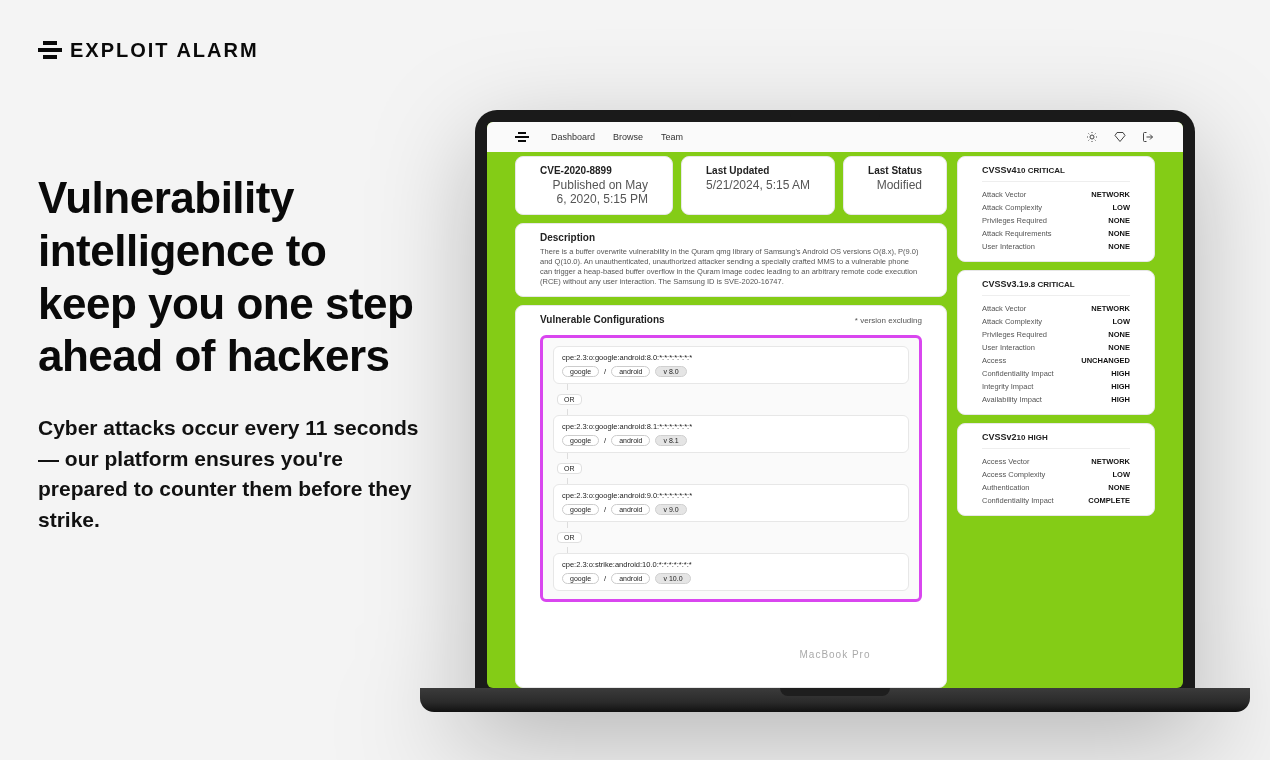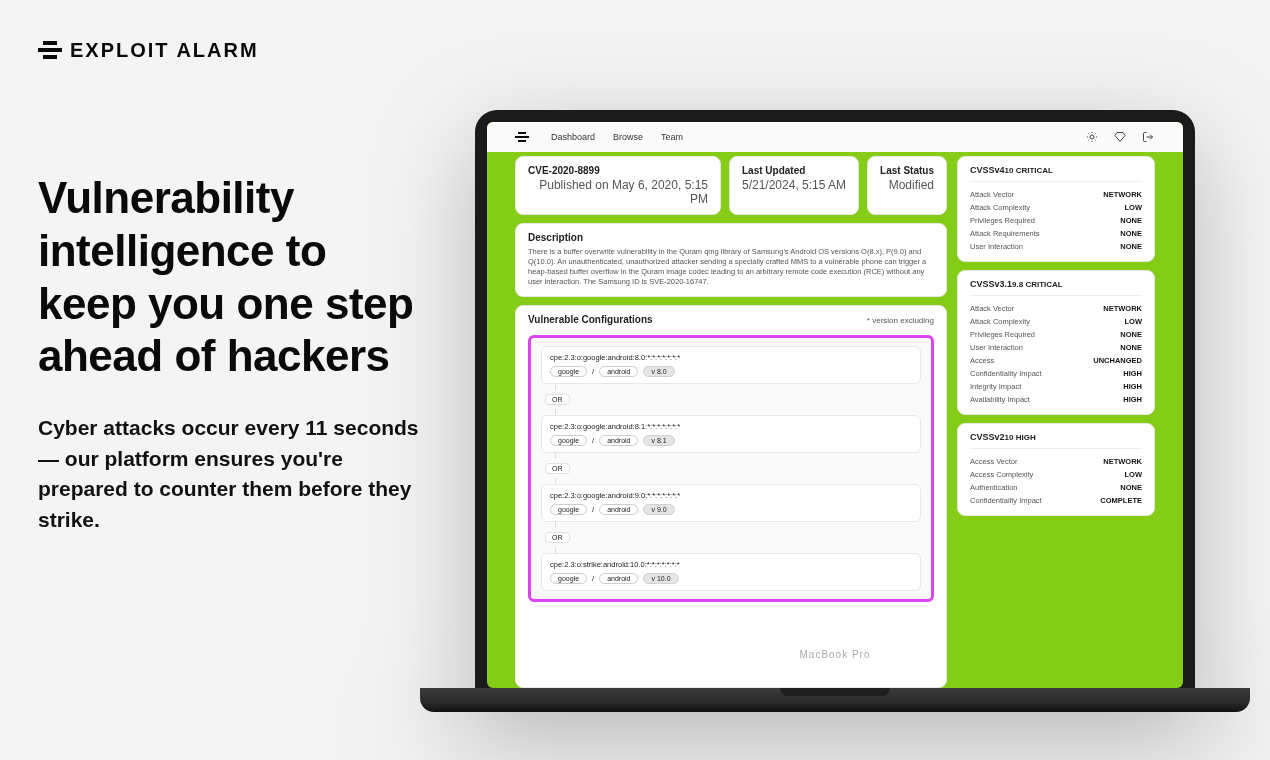--- a/index.html
+++ b/index.html
@@ -165,21 +165,21 @@
   gap: 10px;
   overflow: hidden;
 }
 .main-col { flex: 1; display:flex; flex-direction:column; gap:8px; min-width:0;}
 .side-col { width: 198px; display:flex; flex-direction:column; gap:8px;}
 
 .card {
   background: #fff;
   border: 1px solid #e7e7e7;
   border-radius: 8px;
-  padding: 8px 12px;
+  padding: 8px 24px;
 }
 .meta-row { display: flex; gap: 8px; }
 .meta-row .card { flex: 0 0 auto; }
 .meta-row .card:first-child { flex: 1 1 auto; }
 .card h3 { font-size: 10px; font-weight: 700; margin-bottom: 2px;}
 .card .sub { font-size: 12px; color: #555; text-align: right;}
 .desc-body{ font-size: 7.5px; color:#555; line-height:1.35; margin-top:4px;}
 
 .vuln-header{display:flex;justify-content:space-between;align-items:baseline;}
 .vuln-note{font-size:8px;color:#555;}

